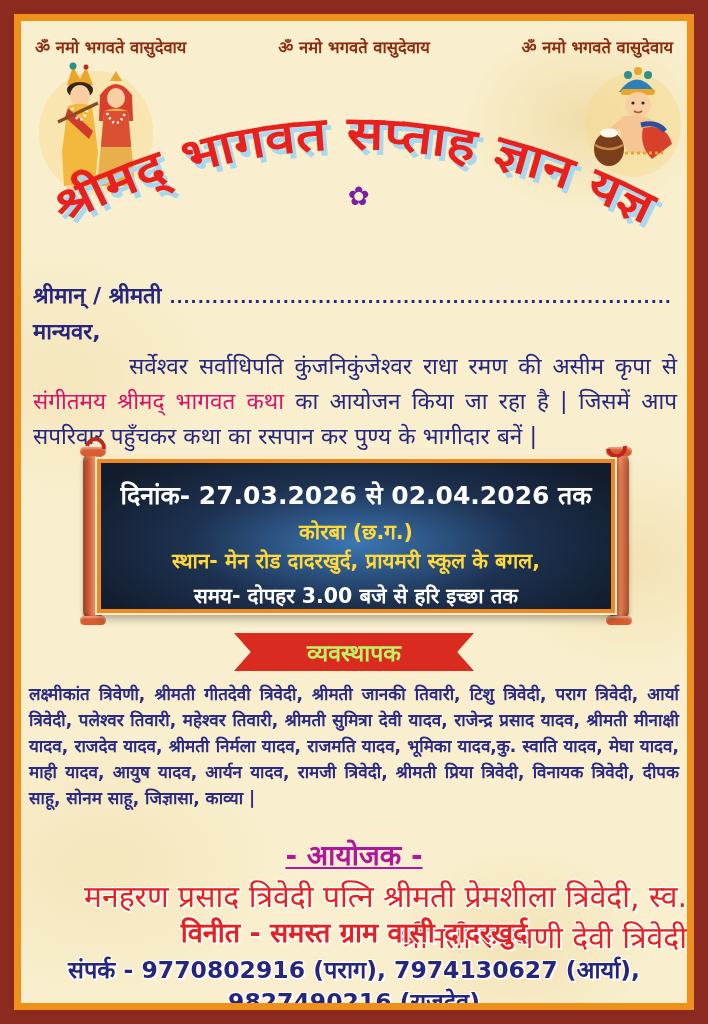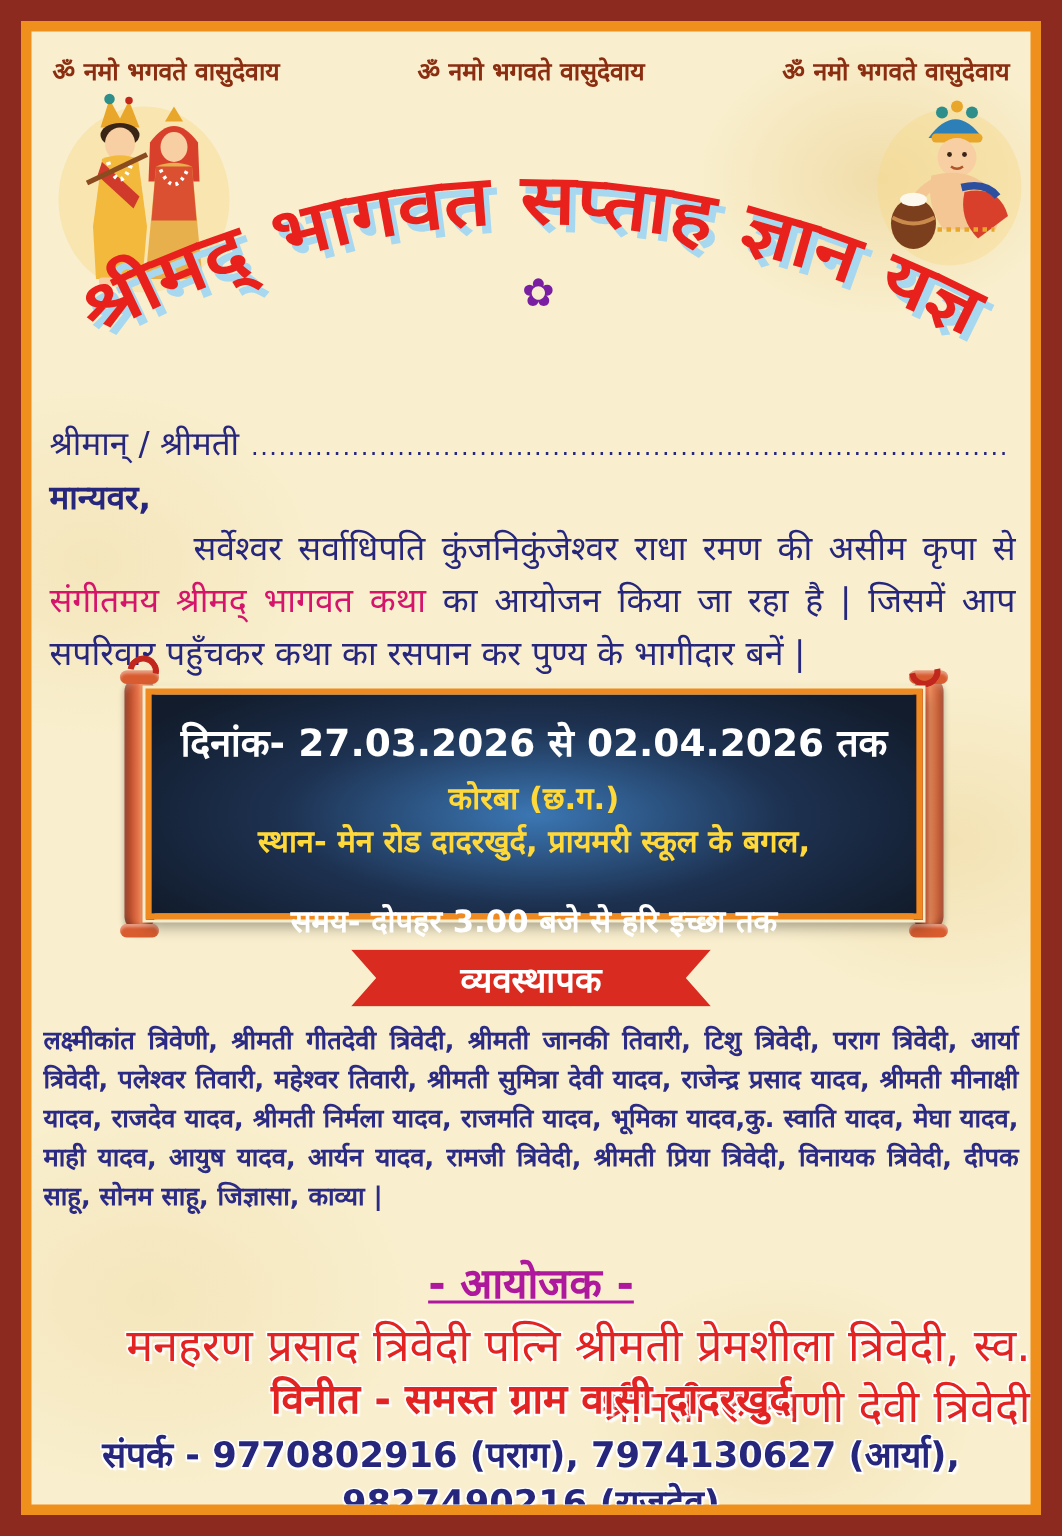--- a/index.html
+++ b/index.html
@@ -21,21 +21,21 @@
   
   .title-svg{top:66px;left:8px;width:650px;height:160px;}
   .title-svg text{font-family:"DejaVu Sans",sans-serif;font-weight:bold;font-size:46px;}
   
   .amantran-wrap{top:148px;left:0;width:100%;text-align:center;}
   .amantran{display:inline-block;font-size:58px;font-weight:bold;font-style:italic;
     background:linear-gradient(100deg,#d42525 5%,#a21caf 45%,#7a1fa2 60%,#1e88d8 90%);
     -webkit-background-clip:text;background-clip:text;color:transparent;line-height:1.4;}
   .flower{position:absolute;top:-6px;left:50%;margin-left:-6px;color:#7a1fa2;font-size:26px;font-style:normal;}
   
-  .salutation{top:258px;left:12px;right:14px;display:flex;align-items:baseline;color:#26267d;font-weight:normal;font-size:22px;text-align:center;}
+  .salutation{top:258px;left:12px;right:14px;display:flex;align-items:baseline;color:#26267d;font-weight:bold;font-size:22px;text-align:center;}
   .salutation .dots{flex:1;overflow:hidden;white-space:nowrap;font-size:16px;letter-spacing:1px;margin-left:8px;}
   .honorific{top:294px;left:12px;color:#26267d;font-weight:bold;font-size:22px;}
   
   .body-par{top:328px;left:12px;right:10px;color:#26267d;font-weight:normal;font-size:22.5px;line-height:35px;text-align:justify;}
   .body-par .indent{display:inline-block;width:96px;}
   .body-par .hl{color:#d4156b;}
   
   .scroll{top:430px;left:62px;width:546px;height:170px;}
   .roller{position:absolute;top:0;bottom:0;width:20px;border-radius:10px;
     background:linear-gradient(90deg,#9c3518 0%,#e8734a 45%,#f09060 55%,#b44322 100%);
@@ -44,26 +44,26 @@
   .roller::before,.roller::after{content:"";position:absolute;left:-3px;width:26px;height:9px;border-radius:5px;background:#d85c30;box-shadow:inset 0 2px 2px rgba(255,255,255,.4);}
   .roller::before{top:-4px;} .roller::after{bottom:-4px;}
   .curl{position:absolute;top:-14px;width:13px;height:13px;border:4px solid #c2271d;border-radius:50%;border-bottom-color:transparent;border-left-color:transparent;transform:rotate(-35deg);}
   .curl.l{left:2px;} .curl.r{right:2px;transform:rotate(125deg);}
   .scroll-panel{position:absolute;left:14px;right:14px;top:8px;bottom:8px;
     background:radial-gradient(ellipse 60% 75% at 50% 55%, #3b77b4 0%, #1d3150 55%, #121c2c 100%);
     border:4px solid #ee8a1f;box-shadow:0 0 0 2px #f7ecc9, 3px 5px 9px rgba(0,0,0,.35);
     box-sizing:border-box;text-align:center;padding:14px 0 10px;}
   .sched-date{color:#ffffff;font-weight:bold;font-size:25px;margin-bottom:7px;}
   .sched-venue{color:#ffd83a;font-weight:bold;font-size:20.5px;line-height:29px;}
-  .sched-time{color:#ffffff;font-weight:bold;font-size:20.5px;margin-top:23px;}
+  .sched-time{color:#ffffff;font-weight:bold;font-size:20.5px;margin-top:5px;}
   
   .ribbon{top:612px;left:50%;transform:translateX(-50%);width:240px;height:38px;background:#d92b20;
     clip-path:polygon(0 0,100% 0,93% 50%,100% 100%,0 100%,7% 50%);
     display:flex;align-items:center;justify-content:center;filter:drop-shadow(0 2px 2px rgba(0,0,0,.25));}
-  .ribbon span{color:#ffffff;font-weight:bold;font-size:23px;}
+  .ribbon span{color:#bef264;font-weight:bold;font-size:23px;}
   
   .names{top:660px;left:8px;right:8px;color:#2b2b85;font-weight:bold;font-size:17px;line-height:26px;text-align:justify;}
   
   .ayojak{top:814px;left:0;width:100%;text-align:center;color:#ad189c;font-weight:bold;font-size:28px;text-decoration:underline;}
   .outline-w{text-shadow:-1px -1px 0 #fff,1px -1px 0 #fff,-1px 1px 0 #fff,1px 1px 0 #fff,2px 2px 1px rgba(255,255,255,.7);}
   .organizer{top:854px;left:0;width:100%;text-align:right;color:#e32222;font-weight:normal;font-size:30px;}
   .vineet{top:892px;left:0;width:100%;text-align:center;color:#e32222;font-weight:bold;font-size:27px;}
   .contact{top:932px;left:0;width:100%;text-align:center;color:#26267d;font-weight:bold;font-size:23.5px;}
   
   .deity-left{top:38px;left:16px;width:118px;height:138px;}

